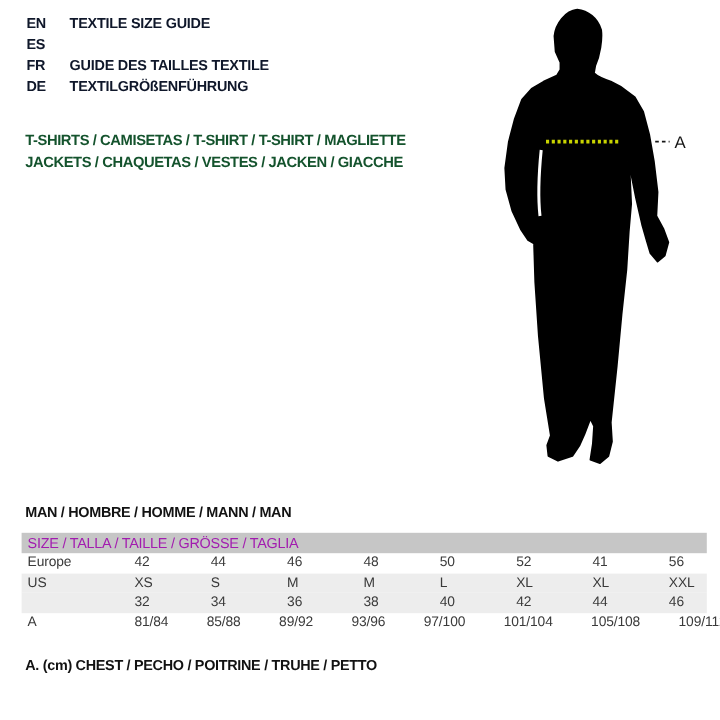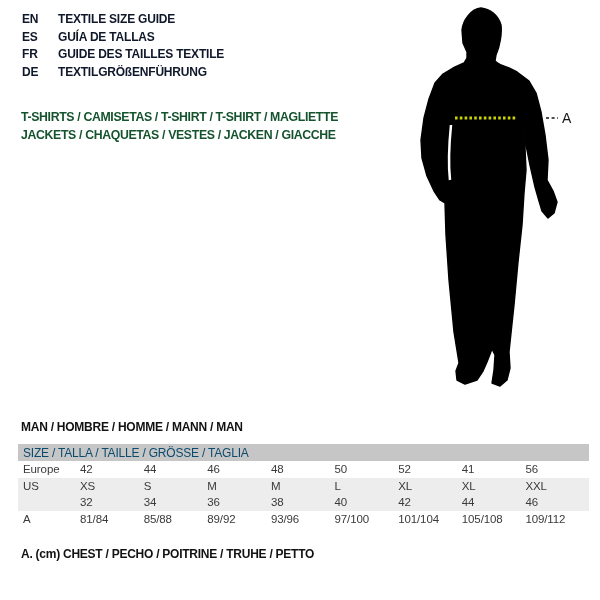--- a/index.html
+++ b/index.html
@@ -50,23 +50,23 @@
   }
 
   
   .size-table {
     position: absolute; left: 18px; top: 444px; width: 571px;
     font-size: 11.5px; color: var(--table-text, #3a3a3a); letter-spacing: -0.1px;
   }
   .t-header {
     height: 17px; background: var(--header-bg, #c6c6c6);
     display: flex; align-items: center; padding-left: 5px;
-    font-size: 12px; color: #0c4a6e; letter-spacing: -0.2px;
+    font-size: 12px; color: #a21caf; letter-spacing: -0.2px;
   }
-  .t-row { display: flex; height: 16.5px; align-items: center; }
+  .t-row { display: flex; height: 16.5px; align-items: center; gap: 32px; }
   .t-row.shaded { background: var(--stripe-bg, #ededed); }
   .t-label { width: 57px; flex: 0 0 57px; padding-left: 5px; }
   .t-cell { flex: 1 1 0; text-align: left; }
 
   
   .footnote {
     position: absolute; left: 21px; top: 547px;
     font-weight: bold; font-size: 12px; letter-spacing: -0.25px; color: #121212;
     white-space: nowrap;
   }
@@ -76,21 +76,20 @@
 
 <div class="canvas">
 
   <div class="lang-block">
     <div class="lang-row">
       <span class="lang-code">EN</span>
       <span class="lang-label">TEXTILE SIZE GUIDE</span>
     </div>
     <div class="lang-row">
       <span class="lang-code">ES</span>
-      <span class="lang-label">GUÍA DE TALLAS</span>
     </div>
     <div class="lang-row">
       <span class="lang-code">FR</span>
       <span class="lang-label">GUIDE DES TAILLES TEXTILE</span>
     </div>
     <div class="lang-row">
       <span class="lang-code">DE</span>
       <span class="lang-label">TEXTILGRÖßENFÜHRUNG</span>
     </div>
   </div>

